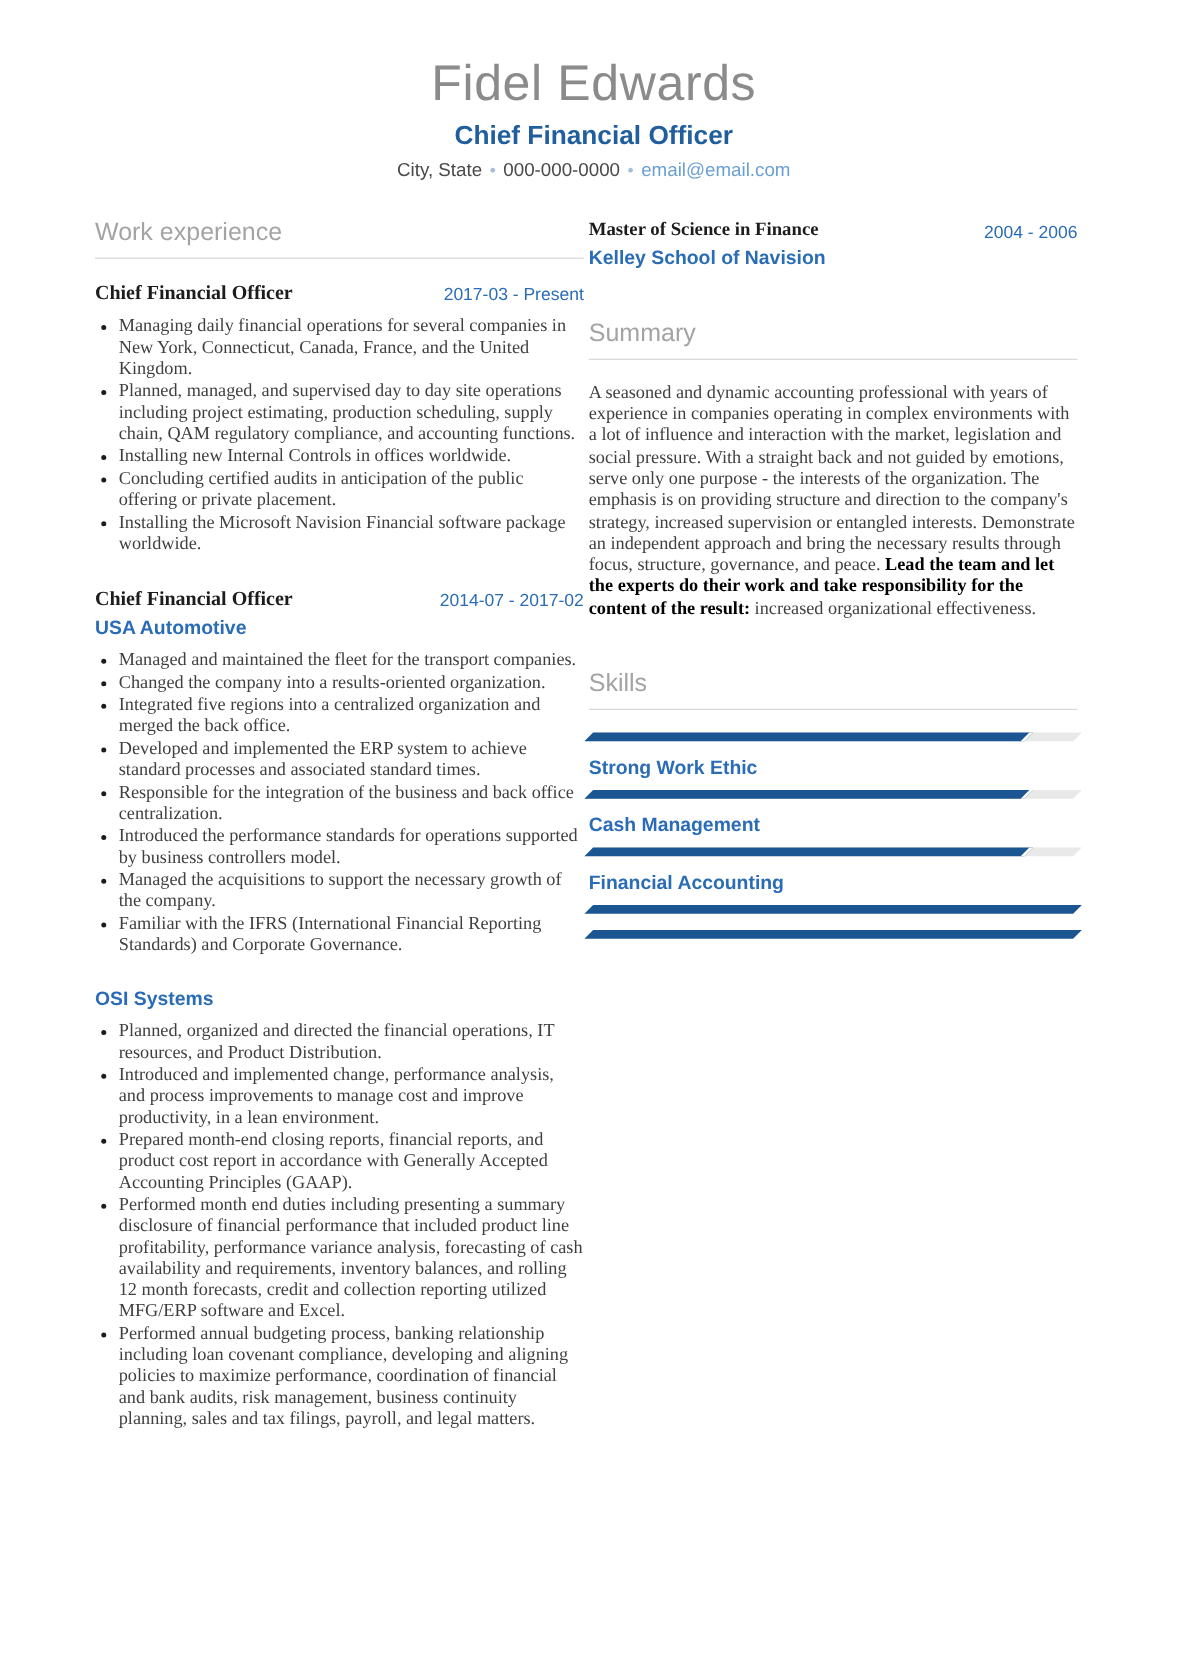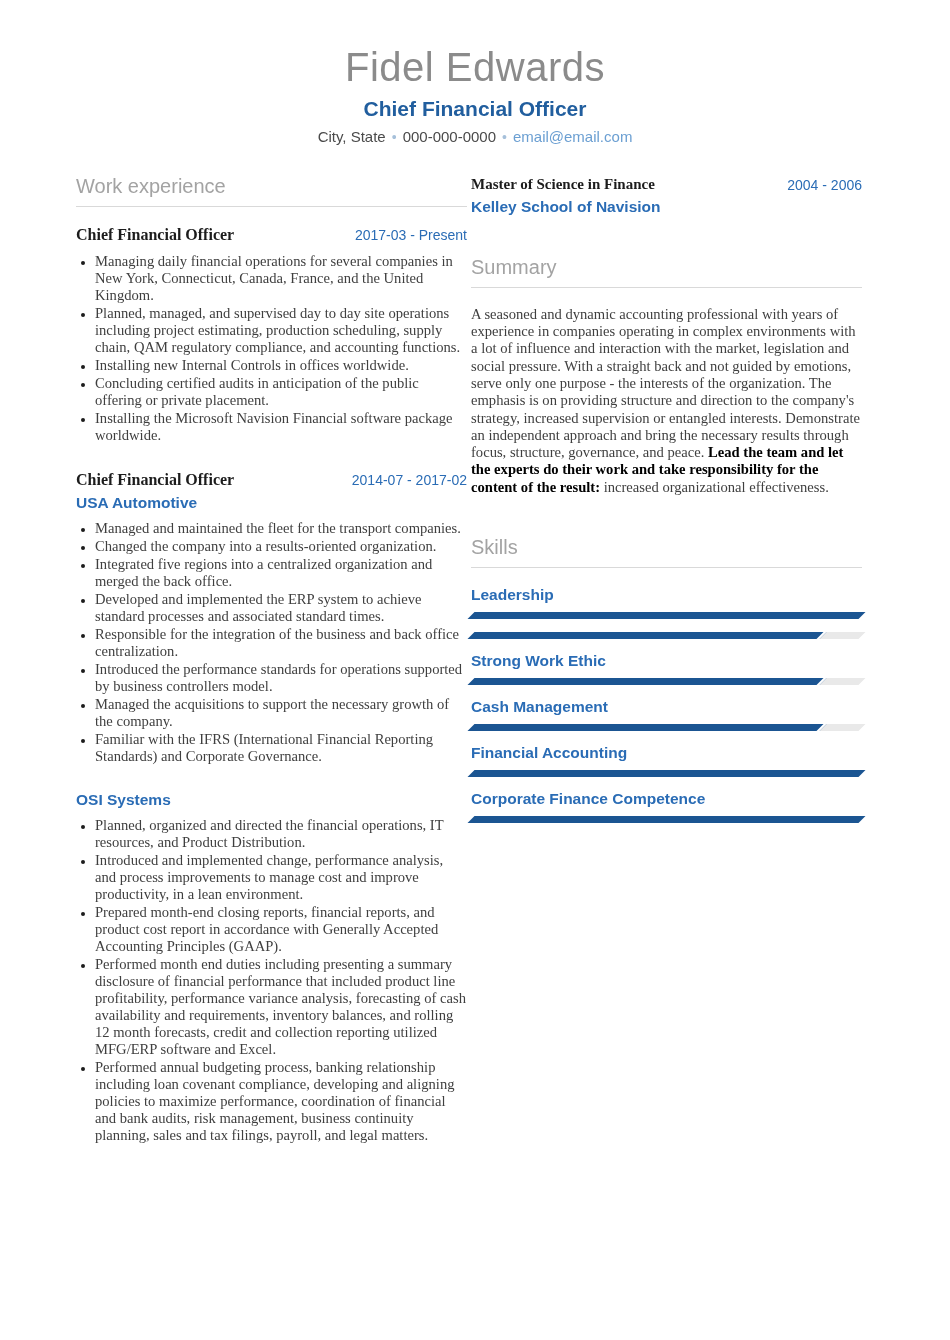--- a/index.html
+++ b/index.html
@@ -196,58 +196,51 @@
       </section>
 
       <section class="section">
         <div class="section-title">Summary</div>
         <p class="summary-text"><span>A seasoned and dynamic accounting professional with years of experience in companies operating in complex environments with a lot of influence and interaction with the market, legislation and social pressure. With a straight back and not guided by emotions, serve only one purpose - the interests of the organization. The emphasis is on providing structure and direction to the company's strategy, increased supervision or entangled interests. Demonstrate an independent approach and bring the necessary results through focus, structure, governance, and peace. </span><span class="bold">Lead the team and let the experts do their work and take responsibility for the content of the result:</span><span> increased organizational effectiveness.</span></p>
       </section>
 
       <section class="section">
         <div class="section-title">Skills</div>
         <div>
-  <div class="skill-row">
-    <div class="skill-name">Leadership</div>
+
+  <div class="skill-row">
+    <div class="bar-track">
+      <div class="bar-fill partial" style="width: 90%;"></div>
+    </div>
+  </div>
+
+  <div class="skill-row">
+    <div class="skill-name">Strong Work Ethic</div>
+    <div class="bar-track">
+      <div class="bar-fill partial" style="width: 90%;"></div>
+    </div>
+  </div>
+
+  <div class="skill-row">
+    <div class="skill-name">Cash Management</div>
+    <div class="bar-track">
+      <div class="bar-fill partial" style="width: 90%;"></div>
+    </div>
+  </div>
+
+  <div class="skill-row">
+    <div class="skill-name">Financial Accounting</div>
     <div class="bar-track">
       <div class="bar-fill" style="width: 100%;"></div>
     </div>
   </div>
 
   <div class="skill-row">
     <div class="bar-track">
-      <div class="bar-fill partial" style="width: 90%;"></div>
-    </div>
-  </div>
-
-  <div class="skill-row">
-    <div class="skill-name">Strong Work Ethic</div>
-    <div class="bar-track">
-      <div class="bar-fill partial" style="width: 90%;"></div>
-    </div>
-  </div>
-
-  <div class="skill-row">
-    <div class="skill-name">Cash Management</div>
-    <div class="bar-track">
-      <div class="bar-fill partial" style="width: 90%;"></div>
-    </div>
-  </div>
-
-  <div class="skill-row">
-    <div class="skill-name">Financial Accounting</div>
-    <div class="bar-track">
       <div class="bar-fill" style="width: 100%;"></div>
     </div>
   </div>
-
-  <div class="skill-row">
-    <div class="skill-name">Corporate Finance Competence</div>
-    <div class="bar-track">
-      <div class="bar-fill" style="width: 100%;"></div>
-    </div>
-  </div>
 </div>
       </section>
 
     </div>
   </div>
 </div>
 
 </body></html>

